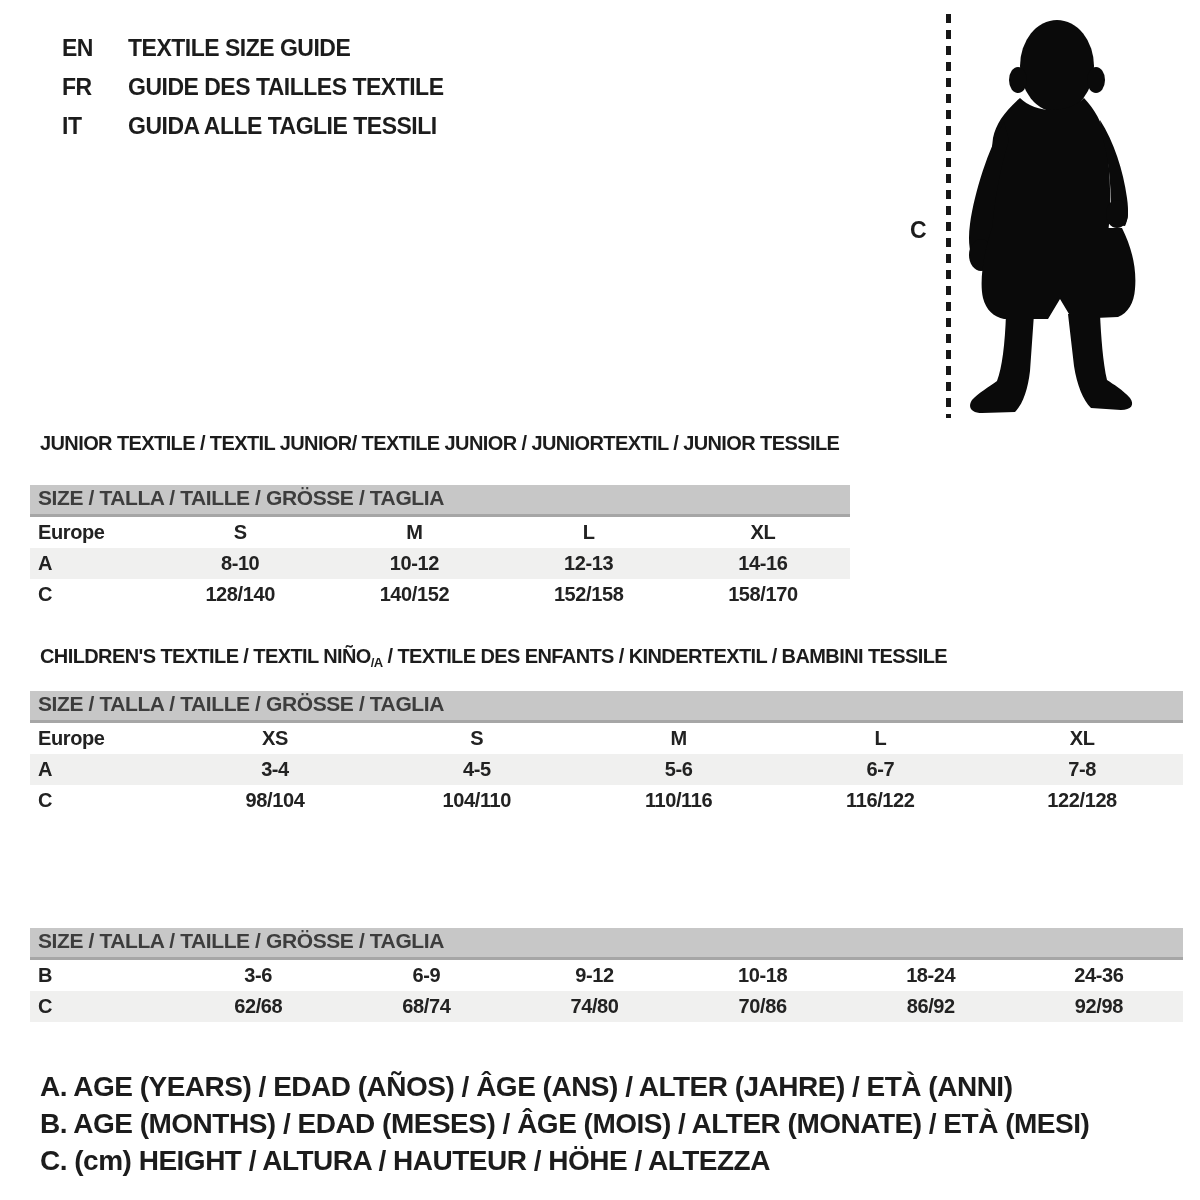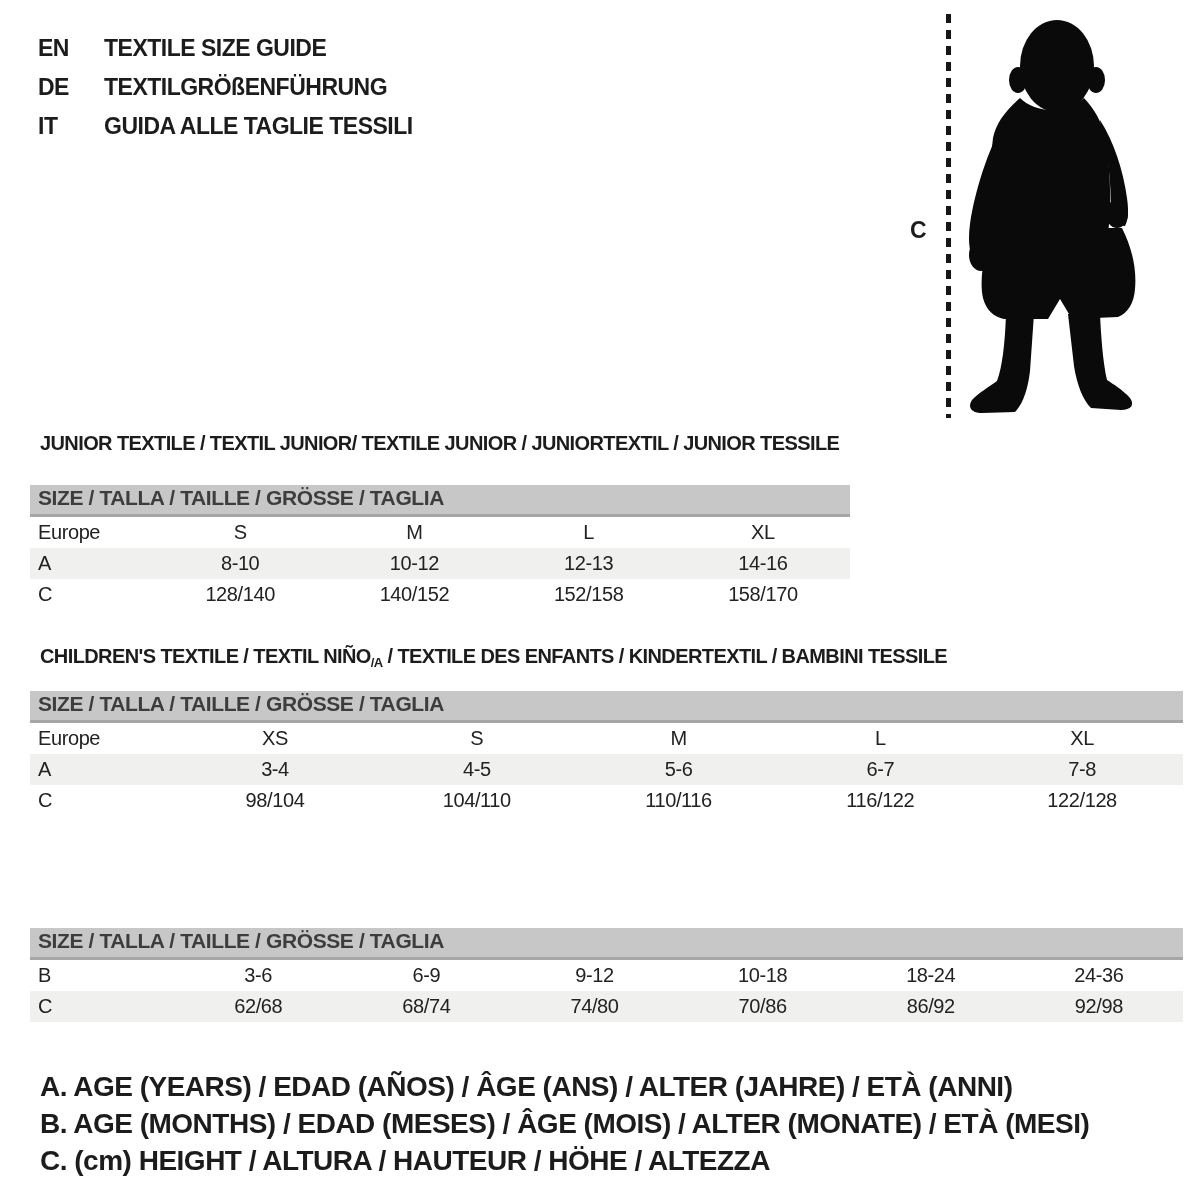--- a/index.html
+++ b/index.html
@@ -5,21 +5,21 @@
   * { margin:0; padding:0; box-sizing:border-box; }
   html,body { background:#ffffff; }
   .canvas {
     position:relative; width:1200px; height:1200px; background:#ffffff;
     font-family:"Liberation Sans","DejaVu Sans",sans-serif; color:#1c1c1c;
     overflow:hidden;
   }
 
   
   .lang-header { position:absolute; left:38px; top:30px; }
-  .lang-row { line-height:36px; white-space:nowrap; }
+  .lang-row { line-height:36px; white-space:nowrap;margin-left:24px; }
   .lang-code { display:inline-block; width:66px; font-size:23px; font-weight:bold; letter-spacing:-0.5px; }
   .lang-title { font-size:23px; font-weight:bold; letter-spacing:-0.5px; }
 
   
   .dash-line {
     position:absolute; left:946px; top:14px; width:5px; height:404px;
     background:repeating-linear-gradient(to bottom, #161616 0 9px, transparent 9px 16px);
   }
   .c-label { position:absolute; left:910px; top:217px; font-size:23px; font-weight:bold; }
   .silhouette { position:absolute; left:962px; top:18px; width:178px; height:400px; }
@@ -34,21 +34,21 @@
   
   .table-wrap { position:absolute; left:30px; }
   .band {
     background:#c7c7c7; border-bottom:3px solid #a6a6a6;
     height:32px; line-height:25px; padding-left:8px;
     font-size:21px; font-weight:bold; color:#3d3d3d; letter-spacing:-0.4px;
     white-space:nowrap; overflow:hidden;
   }
   table.tbl { width:100%; border-collapse:collapse; table-layout:fixed; }
   table.tbl td {
-    height:31px; font-size:20px; font-weight:normal; text-align:center;
+    height:31px; font-size:20px; font-weight:bold; text-align:center;
     letter-spacing:-0.4px; color:#222; padding:0; vertical-align:middle;
   }
   table.tbl td.lbl { text-align:left; padding-left:8px; }
   table.tbl tr:nth-child(even) { background:#f0f0ef; }
 
   .junior-table { top:485px; width:820px; }
   .children-table { top:691px; width:1153px; }
   .babies-table { top:928px; width:1153px; }
 
   .title-junior { top:432px; }
@@ -62,21 +62,21 @@
 </head>
 <body>
 
 <div class="canvas">
 
   <div class="lang-header">
     <div class="lang-row">
       <span class="lang-code">EN</span><span class="lang-title">TEXTILE SIZE GUIDE</span>
     </div>
     <div class="lang-row">
-      <span class="lang-code">DE</span><span class="lang-title">TEXTILGRÖßENFÜHRUNG</span>
+      <span class="lang-code">FR</span><span class="lang-title">GUIDE DES TAILLES TEXTILE</span>
     </div>
     <div class="lang-row">
       <span class="lang-code">IT</span><span class="lang-title">GUIDA ALLE TAGLIE TESSILI</span>
     </div>
   </div>
 
   <div class="dash-line"></div>
   <div class="c-label">C</div>
   <svg class="silhouette" viewBox="0 0 178 400" xmlns="http://www.w3.org/2000/svg" aria-hidden="true">
     <g fill="#0a0a0a">

